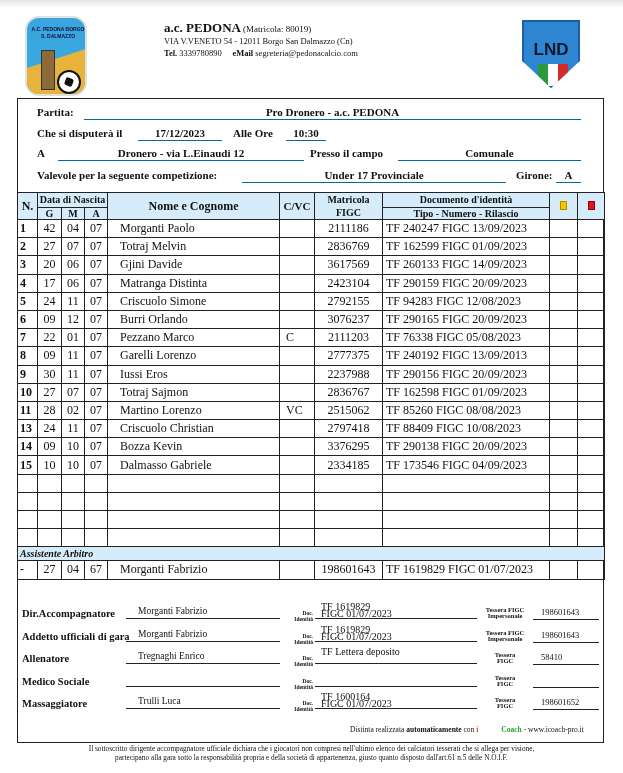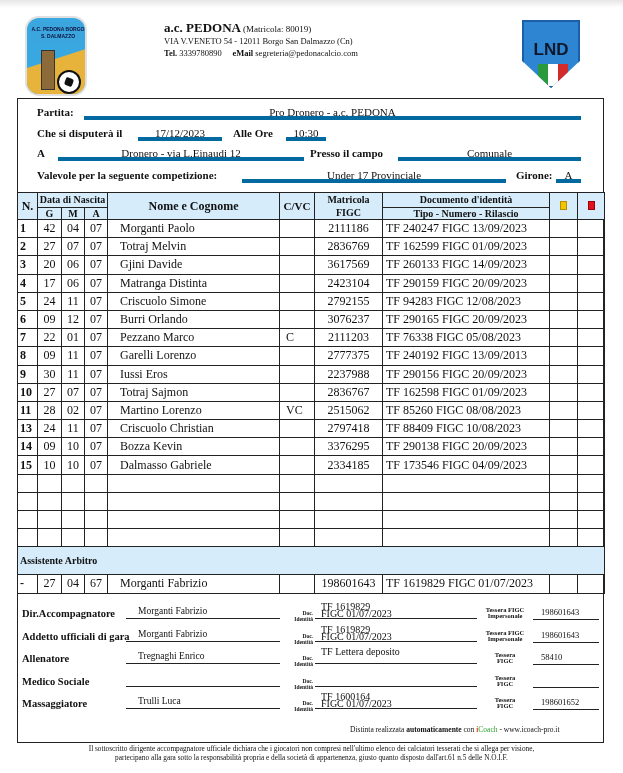--- a/index.html
+++ b/index.html
@@ -19,51 +19,51 @@
   .club .matr { font-size: 9px; }
   .club b { font-weight: bold; }
 
   .logo-right { position: absolute; left: 522px; top: 20px; width: 58px; height: 68px; background: #2e86d2; border: 2px solid #1b5fa8; clip-path: polygon(0 0, 100% 0, 100% 60%, 50% 100%, 0 60%); }
   .logo-right .lnd { position: absolute; left: 0; top: 18px; width: 100%; text-align: center; color: #0f172a; font: bold 17px "Liberation Sans", sans-serif; }
   .logo-right .flag { position: absolute; left: 14px; top: 42px; width: 30px; height: 22px; background: linear-gradient(90deg, #2a9a3e 0 33%, #fff 33% 66%, #d32a2a 66%); }
 
   
   .frame { position: absolute; left: 17px; top: 98px; width: 587px; height: 645px; border: 1.5px solid #222; }
   .fline { position: absolute; font-size: 11px; font-weight: bold; white-space: nowrap; }
-  .fval { position: absolute; font-size: 11px; text-align: center; border-bottom: 4px solid #0369a1; height: 14px; line-height: 13px; font-weight: normal; }
+  .fval { position: absolute; font-size: 11px; text-align: center; border-bottom: 1px solid #0369a1; height: 14px; line-height: 13px; font-weight: bold; }
 
   
   table.main { position: absolute; left: 17px; top: 192px; width: 587px; border-collapse: collapse; table-layout: fixed; }
   table.main td, table.main th { border: 1px solid #222; font-weight: normal; }
   table.main th { background: #d6ecfb; font-weight: bold; font-size: 11px; }
   table.main tr.h1 th { height: 14px; }
   table.main tr.h2 th { height: 12px; font-size: 10px; }
   table.main tr.row td { height: 18.2px; font-size: 12px; }
   table.main td.n { font-weight: bold; padding-left: 2px; }
   table.main td.d { text-align: center; }
   table.main td.nm { font-size: 9.5px; padding-left: 12px; }
   table.main td.cap { font-size: 11px; padding-left: 6px; }
   table.main td.mat { text-align: center; font-size: 12px; }
   table.main td.doc { font-size: 6.5px; padding-left: 3px; }
-  table.main tr.sect td { background: #d6ecfb; font-weight: bold; font-size: 10px; height: 28px; padding-left: 2px; }
+  table.main tr.sect td { background: #d6ecfb; font-weight: bold; font-size: 10px; height: 14px; padding-left: 2px; font-style: italic; }
   .cardy { display: inline-block; width: 7px; height: 9px; background: #f2c500; border: 1px solid #b58f00; }
   .cardr { display: inline-block; width: 7px; height: 9px; background: #e0121c; border: 1px solid #9a0008; }
 
   
   .staff { position: absolute; left: 22px; font-size: 10.5px; font-weight: bold; }
   .sname { position: absolute; left: 126px; width: 154px; border-bottom: 1.5px solid #222; font-size: 9.5px; padding-left: 12px; height: 14px; line-height: 12px; }
   .doclab { position: absolute; left: 283px; font-size: 5.5px; font-weight: bold; line-height: 5.5px; text-align: right; width: 30px; }
   .docval { position: absolute; left: 315px; width: 162px; border-bottom: 1.5px solid #222; font-size: 10px; line-height: 7px; padding-left: 6px; height: 16px; }
   .teslab { position: absolute; left: 480px; width: 50px; font-size: 6.5px; font-weight: bold; line-height: 6px; text-align: center; }
   .tesval { position: absolute; left: 533px; width: 66px; border-bottom: 1.5px solid #222; font-size: 8.5px; padding-left: 8px; height: 14px; line-height: 12px; }
 
   .credit { position: absolute; left: 350px; top: 725px; font-size: 7.5px; }
   .credit b { font-weight: bold; margin-top: 16px; }
   .credit .ic-i { color: #e24b20; font-weight: bold; }
-  .credit .ic-c { color: #2ca12c; font-weight: normal; }
+  .credit .ic-c { color: #2ca12c; font-weight: bold; margin-left: 23px; }
 
   .footer { position: absolute; left: 30px; top: 745px; width: 563px; text-align: center; font-size: 7.3px; line-height: 8.5px; }
 </style>
 </head>
 <body>
 
 <div class="topbar"></div>
 
 <div class="logo-left">
   <div class="band">A.C. PEDONA BORGO S. DALMAZZO</div>

